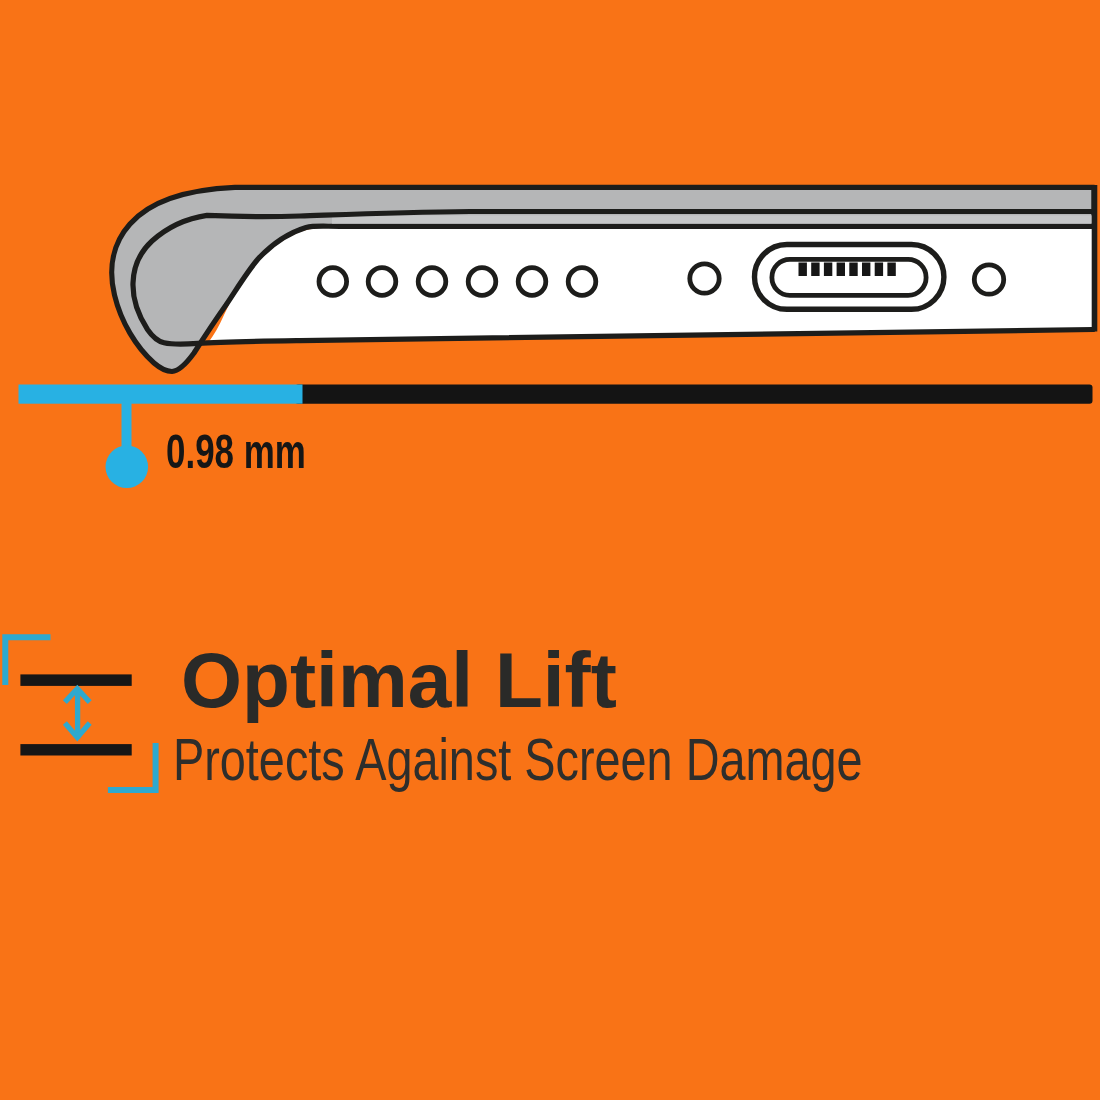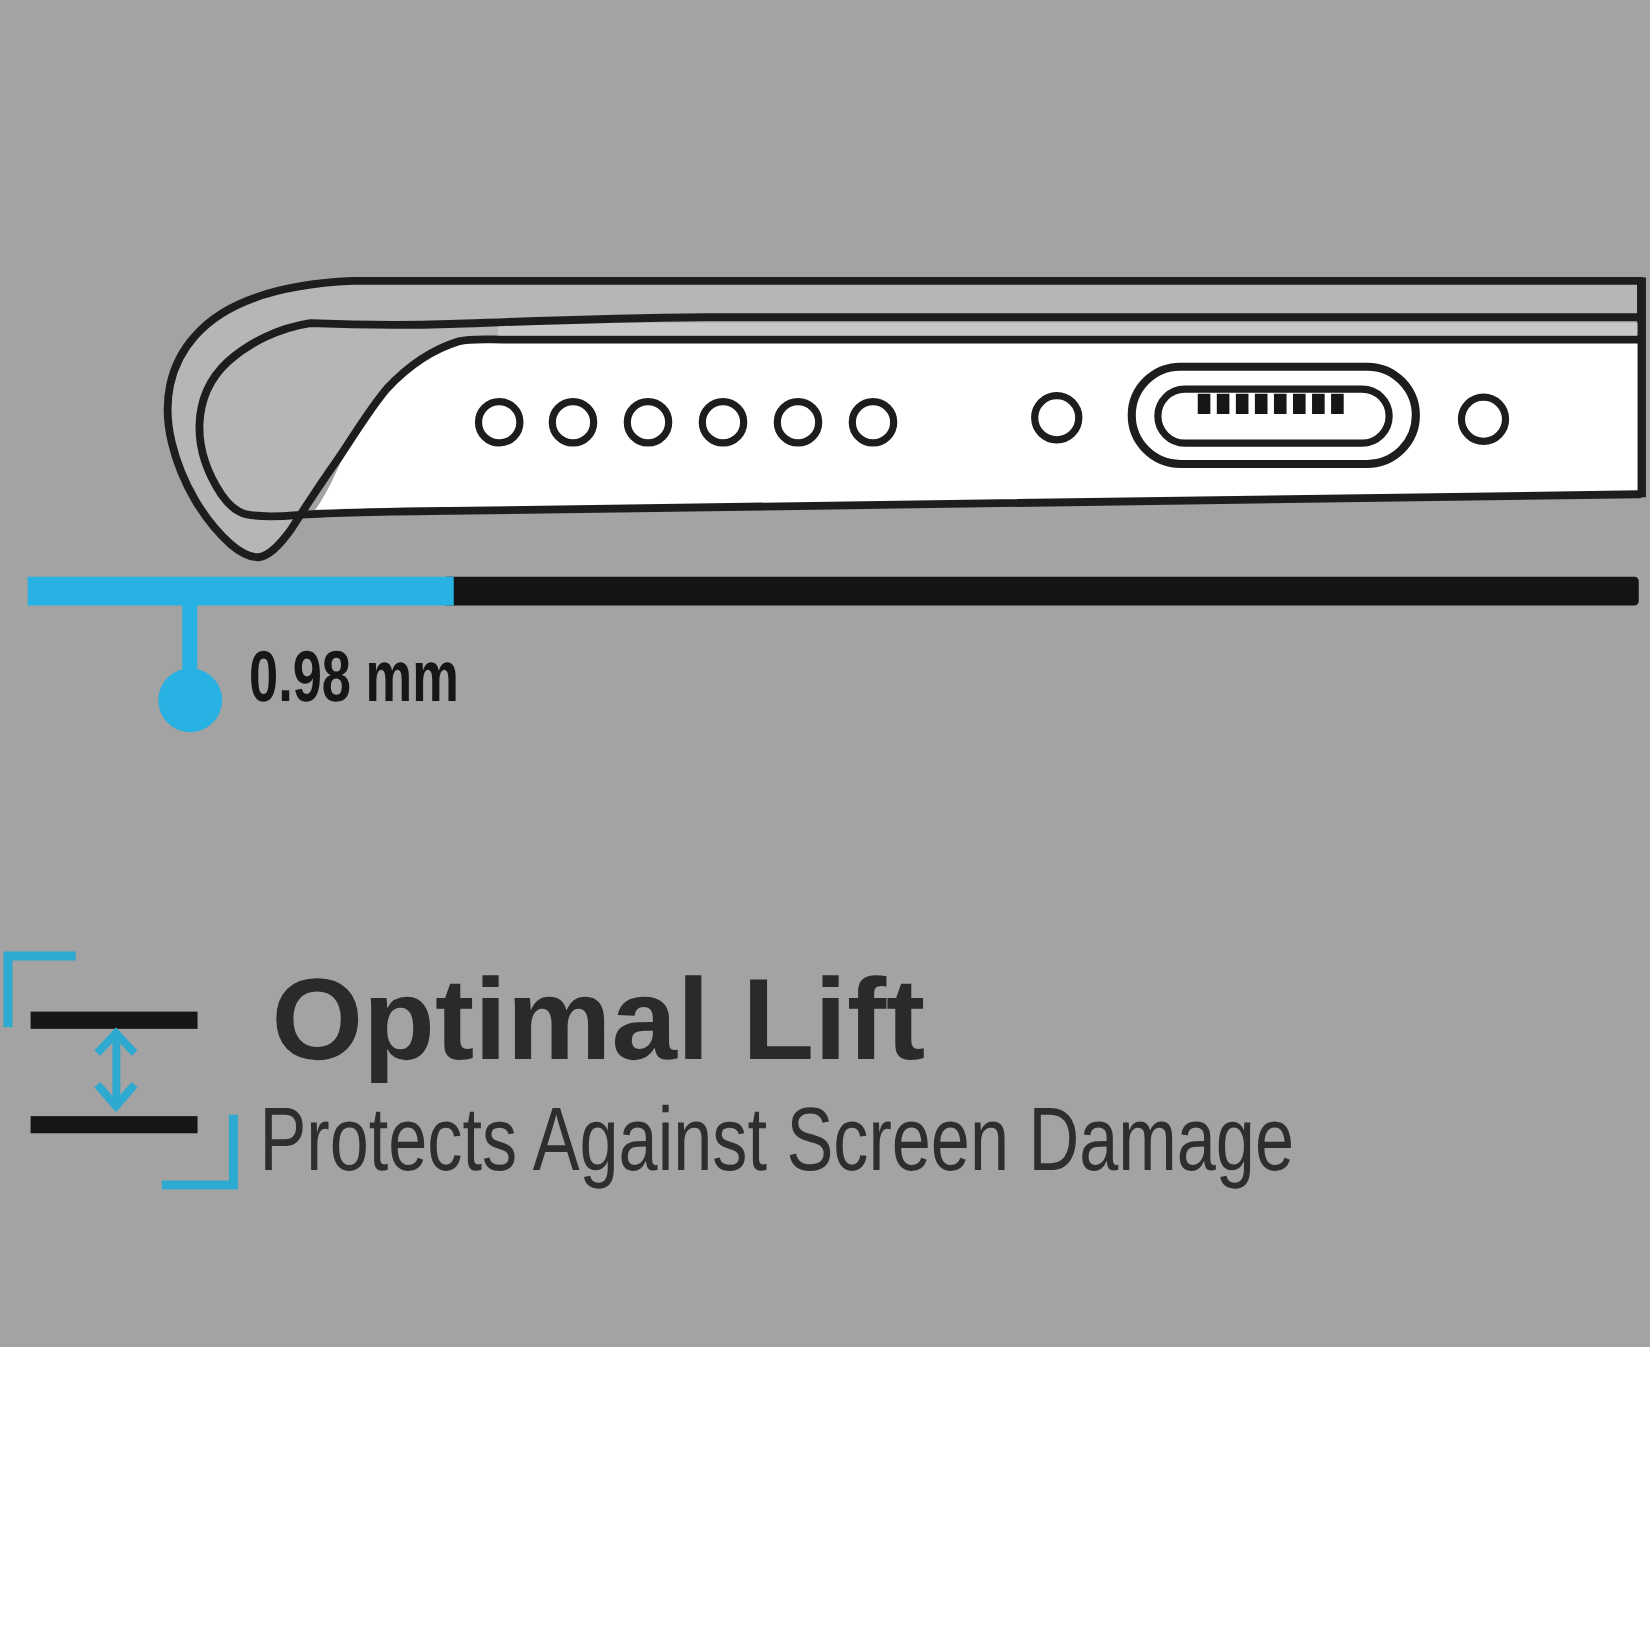--- a/index.html
+++ b/index.html
@@ -7,22 +7,22 @@
     padding: 0;
     width: 1100px;
     height: 1100px;
     background: #ffffff;
     overflow: hidden;
     font-family: "Liberation Sans", sans-serif;
   }
   .stage {
     position: relative;
     width: 1100px;
-    height: 898px;
-    background: #a3a3a3;
+    height: 1100px;
+    background: #f97316;
   }
   .diagram-svg {
     position: absolute;
     left: 0;
     top: 0;
   }
   .gap-label {
     position: absolute;
     left: 166px;
     top: 427.5px;

